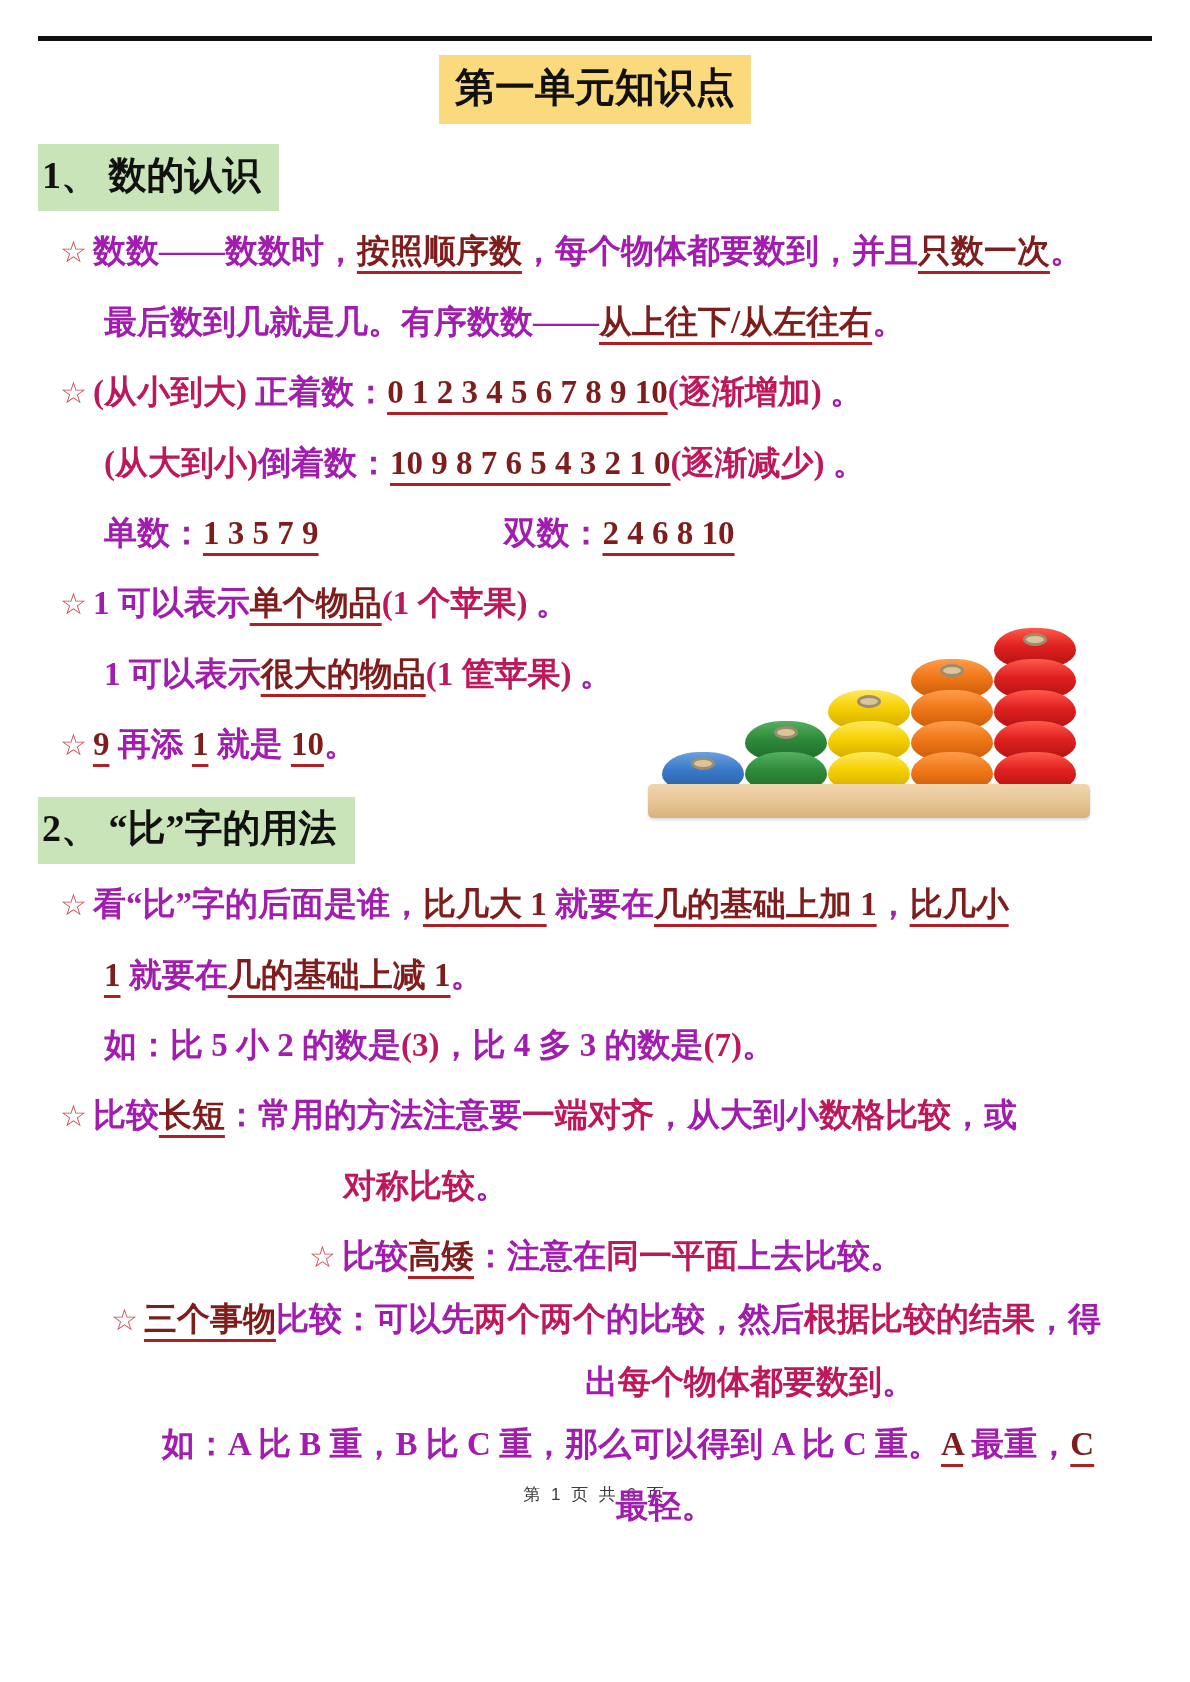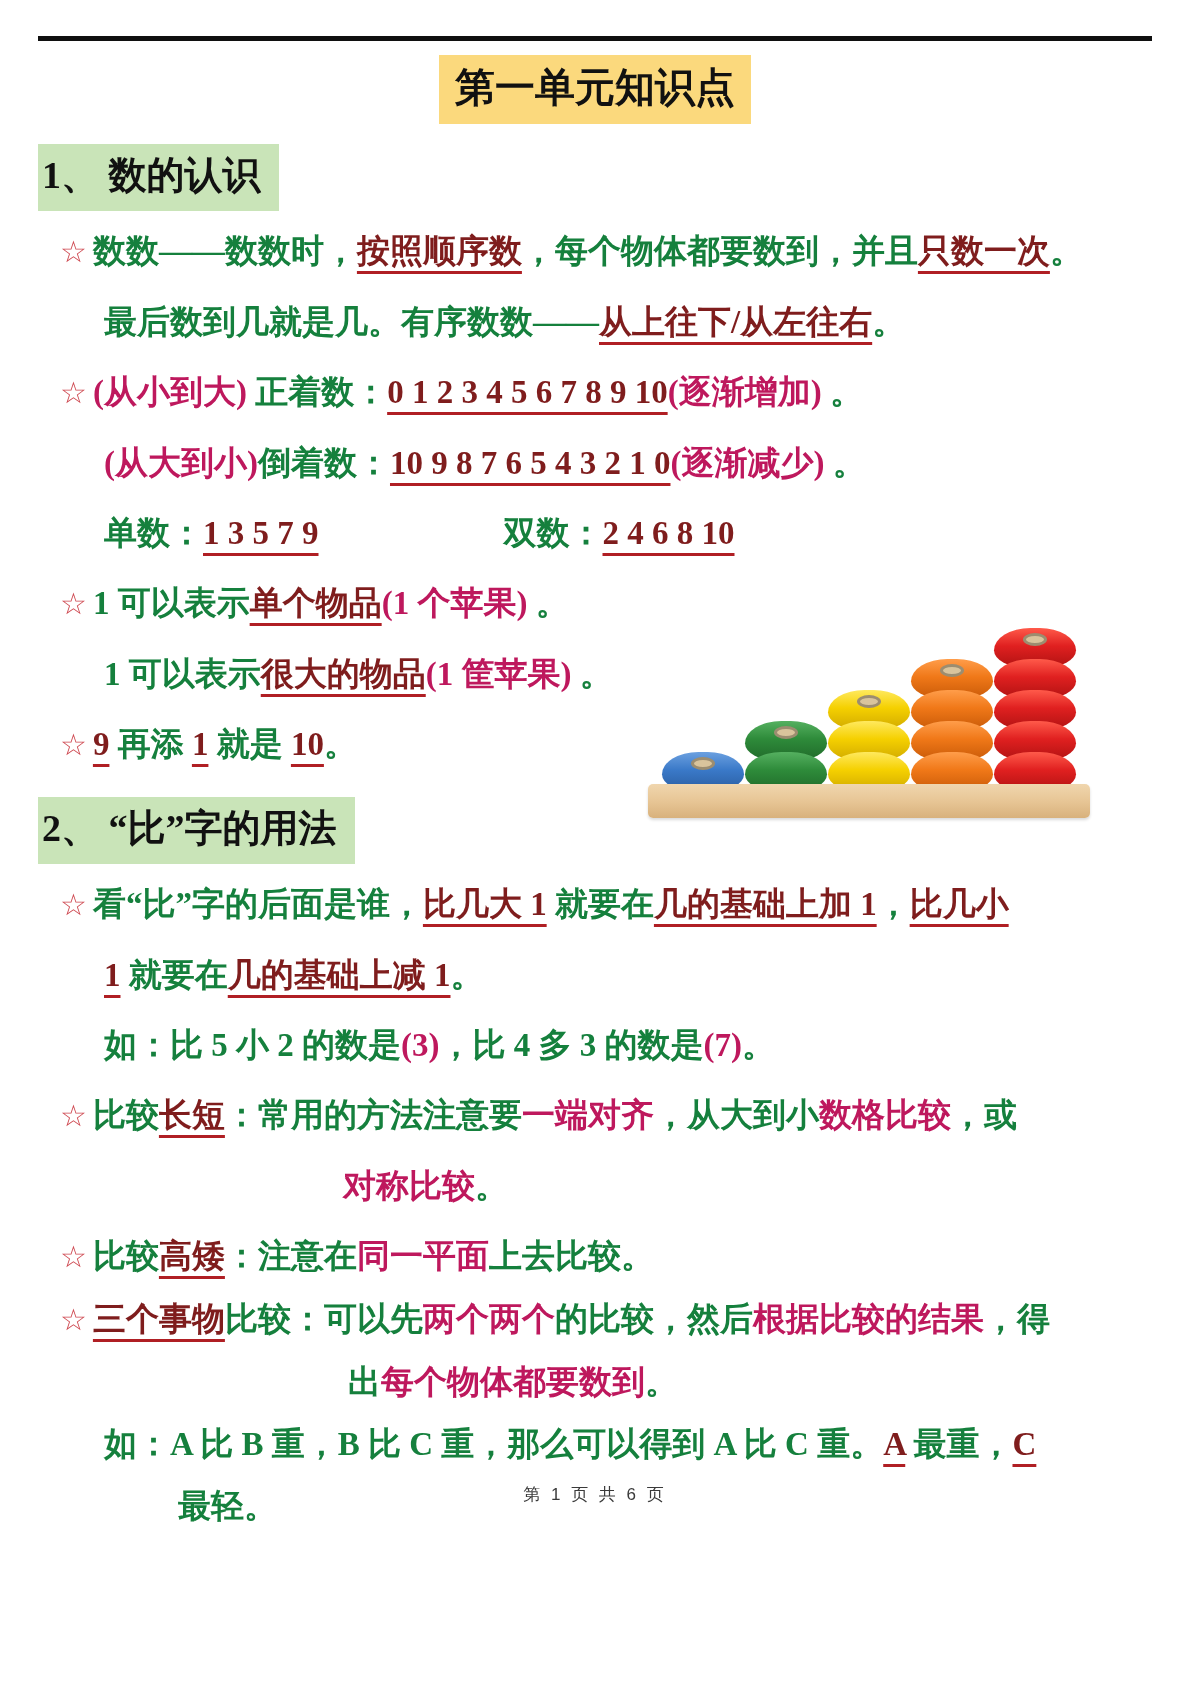--- a/index.html
+++ b/index.html
@@ -49,28 +49,28 @@
   }
 
   
   .content { position: relative; z-index: 2; }
   .line {
     font-size: 33px;
     line-height: 44px;
     margin-bottom: 26px;
     white-space: nowrap;
   }
-  .line.tight { margin-bottom: 18px; }
+  .line.tight { margin-bottom: 18px; text-align: center; }
   .star {
     color: #cf4a52;
     font-size: 30px;
     margin-right: 6px;
     font-family: "DejaVu Sans", sans-serif;
   }
-  .seg-k { color: #15803d; }
+  .seg-k { color: #a21caf; }
   .seg-r { color: #7f1d1d; }
   .seg-p { color: #be185d; }
   .seg-u {
     text-decoration: underline;
     text-decoration-color: #b01f24;
     text-decoration-thickness: 3px;
     text-underline-offset: 9px;
   }
   .seg-gap { display: inline-block; }
 

